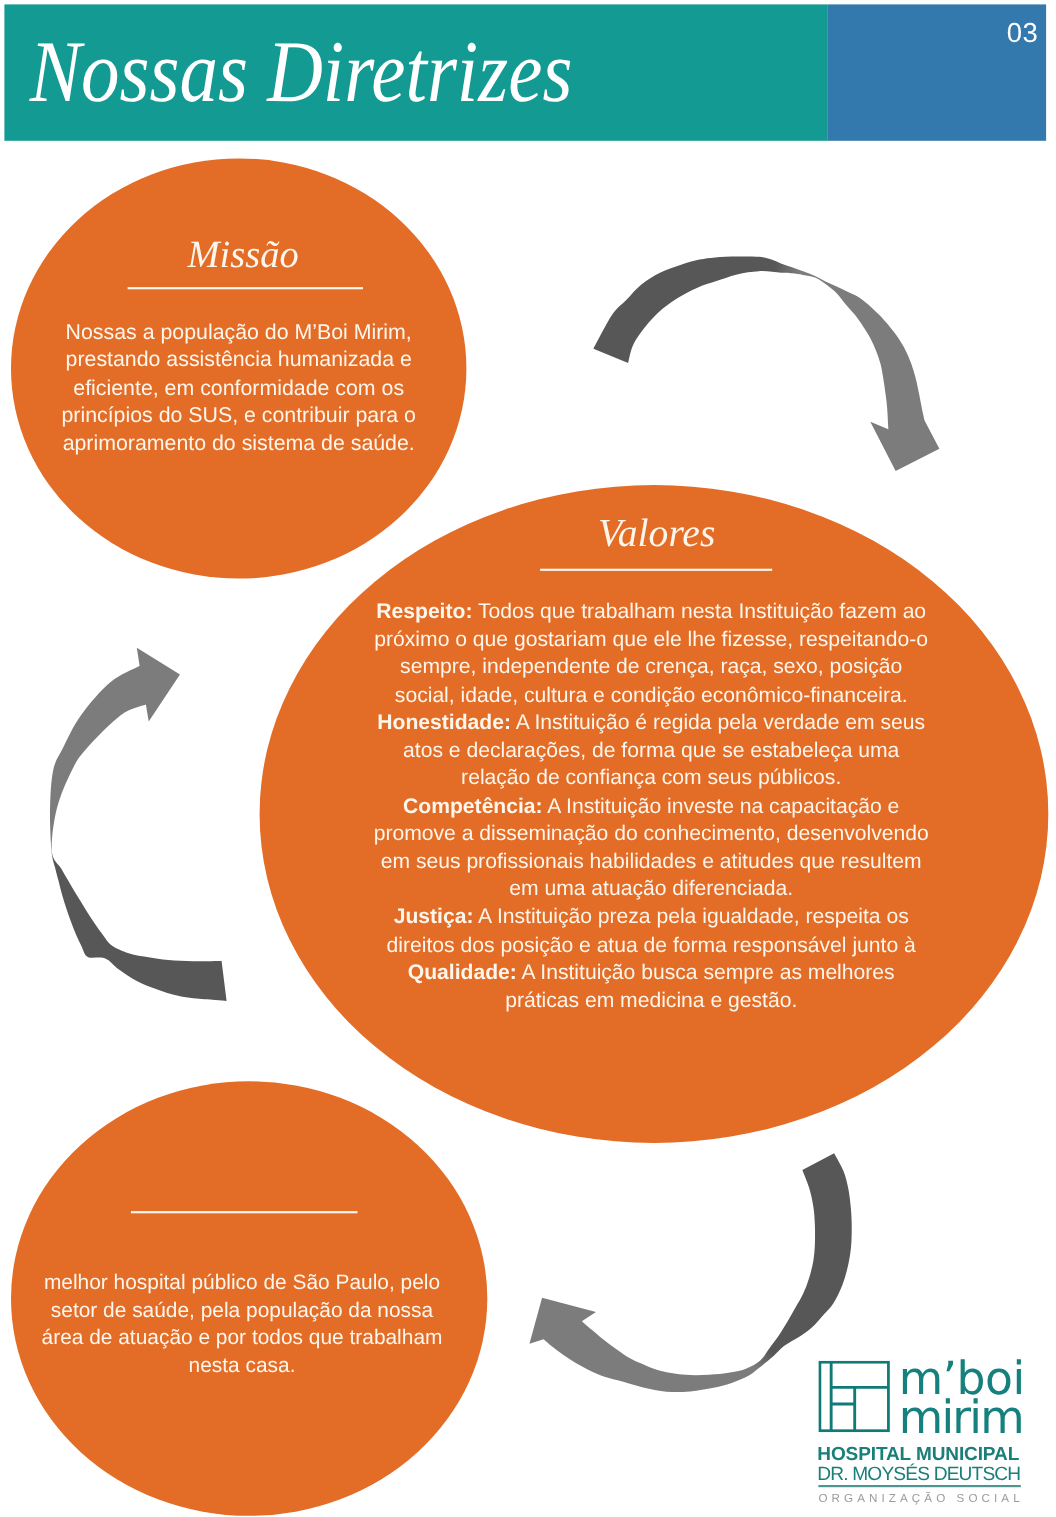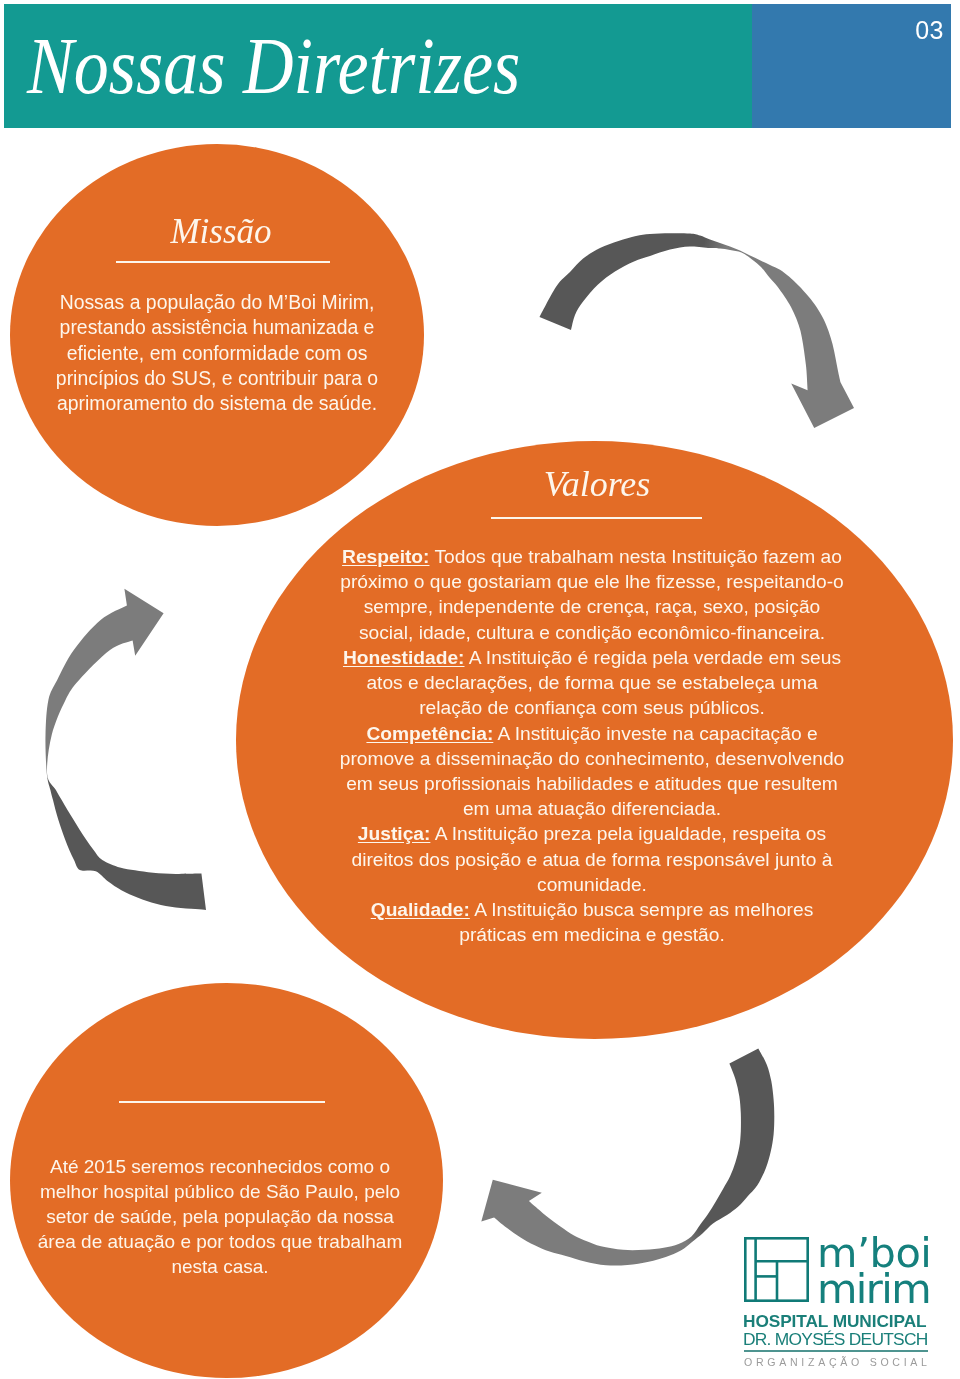--- a/index.html
+++ b/index.html
@@ -20,21 +20,21 @@
 
   
   svg.layer{position:absolute;left:0;top:0;width:960px;height:1379px;overflow:visible;}
 
   
   .circ-head{position:absolute;font-family:"Liberation Serif",serif;font-style:italic;
      color:#fdf6ec;white-space:nowrap;}
   .rule{position:absolute;height:2px;background:#fdf6ec;}
   .body-txt{position:absolute;color:#fdf6ec;text-align:center;}
   .body-txt div{white-space:nowrap;}
-  .bld{font-weight:700;text-decoration:underline;text-underline-offset:2px;}
+  .bld{font-weight:700;text-underline-offset:2px;}
 
   
   #logo-word1,#logo-word2{position:absolute;color:#15807d;font-weight:400;
      font-family:"DejaVu Sans",sans-serif;letter-spacing:-0.5px;}
   .logo-sub{position:absolute;color:#1a7f79;white-space:nowrap;}
 </style>
 </head>
 <body>
 
 <div id="page">
@@ -89,28 +89,26 @@
       <div><span>social, idade, cultura e condição econômico-financeira.</span></div>
       <div><span class="bld"> Honestidade:</span><span> A Instituição é regida pela verdade em seus</span></div>
       <div><span>atos e declarações, de forma que se estabeleça uma</span></div>
       <div><span>relação de confiança com seus públicos.</span></div>
       <div><span class="bld"> Competência:</span><span> A Instituição investe na capacitação e</span></div>
       <div><span>promove a disseminação do conhecimento, desenvolvendo</span></div>
       <div><span>em seus profissionais habilidades e atitudes que resultem</span></div>
       <div><span>em uma atuação diferenciada.</span></div>
       <div><span class="bld"> Justiça:</span><span> A Instituição preza pela igualdade, respeita os</span></div>
       <div><span>direitos dos posição e atua de forma responsável junto à</span></div>
-      <div><span>comunidade.</span></div>
       <div><span class="bld"> Qualidade:</span><span> A Instituição busca sempre as melhores</span></div>
       <div><span>práticas em medicina e gestão.</span></div>
     </div>
 
   <div class="rule" style="left:119px;top:1101px;width:206px;"></div>
   <div class="body-txt" style="left:8px;top:1154px;width:424px;font-size:19.0px;line-height:25.1px;">
-      <div>Até 2015 seremos reconhecidos como o</div>
       <div>melhor hospital público de São Paulo, pelo</div>
       <div>setor de saúde, pela população da nossa</div>
       <div>área de atuação e por todos que trabalham</div>
       <div>nesta casa.</div>
     </div>
 
   <svg class="abs" id="logo-mark" style="left:744px;top:1237px;width:65px;height:65px;" viewBox="0 0 65 65">
     <g fill="none" stroke="#107a77" stroke-width="2.6">
       <rect x="1.3" y="1.3" width="62.4" height="62.4"></rect>
       <line x1="11.6" y1="1.3" x2="11.6" y2="63.7"></line>

